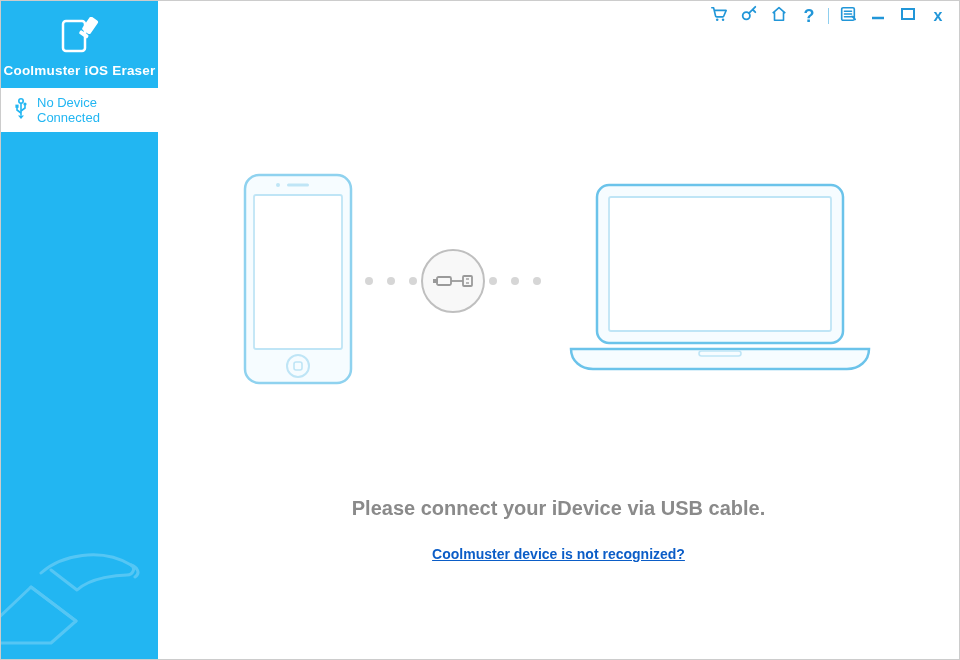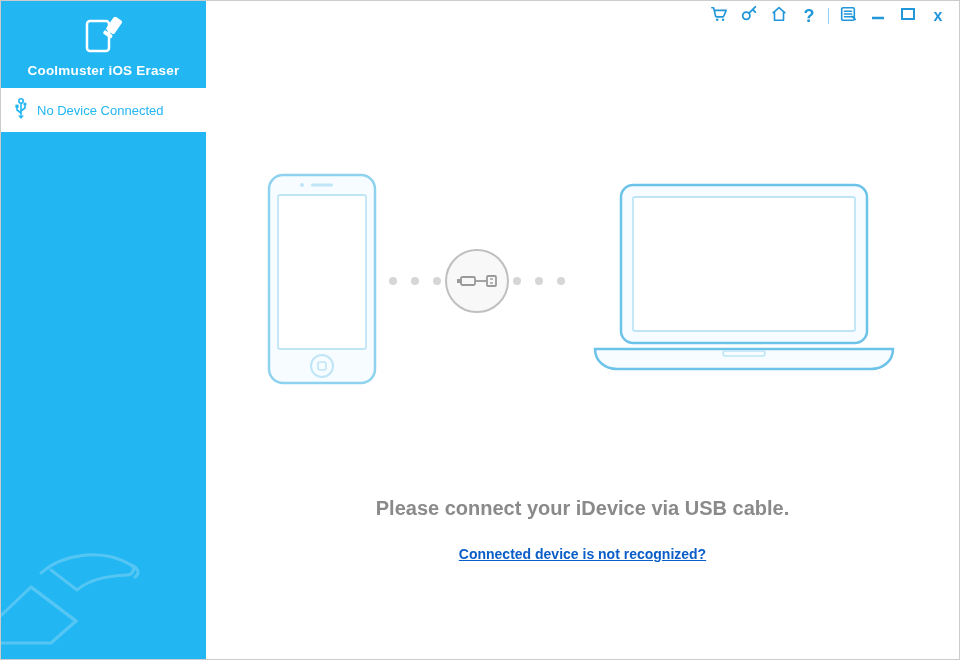--- a/index.html
+++ b/index.html
@@ -5,21 +5,21 @@
     * { box-sizing: border-box; margin: 0; padding: 0; }
     body { font-family: "Segoe UI", Arial, sans-serif; background: #f0f0f0; }
     .window {
       width: 960px; height: 660px;
       background: #fff;
       border: 1px solid #ccc;
       display: flex;
       position: relative;
     }
     .sidebar {
-      width: 205px;
+      width: 157px;
       background: #22b6f2;
       display: flex;
       flex-direction: column;
       position: relative;
       overflow: hidden;
     }
     .sidebar-head {
       padding: 16px 0 10px;
       display: flex;
       flex-direction: column;
@@ -260,18 +260,18 @@
             <rect x="44" y="18" width="222" height="134" rx="2" fill="#fff" stroke="#bfe5f6" stroke-width="1.8"></rect>
             <path d="M6 170 H304 C304 182 294 190 282 190 H28 C16 190 6 182 6 170 Z" fill="#f6fcff" stroke="#6bc3ea" stroke-width="2.5"></path>
             <rect x="134" y="172" width="42" height="5" rx="2.5" fill="none" stroke="#bfe5f6" stroke-width="1.6"></rect>
           </svg>
         </span>
 
       </div>
 
       <div class="msg">Please connect your iDevice via USB cable.</div>
 
-      <a class="help-link">Connected device is not recognized?</a>
+      <a class="help-link">Coolmuster device is not recognized?</a>
 
     </div>
   </main>
 
 </div>
 
 </body></html>

